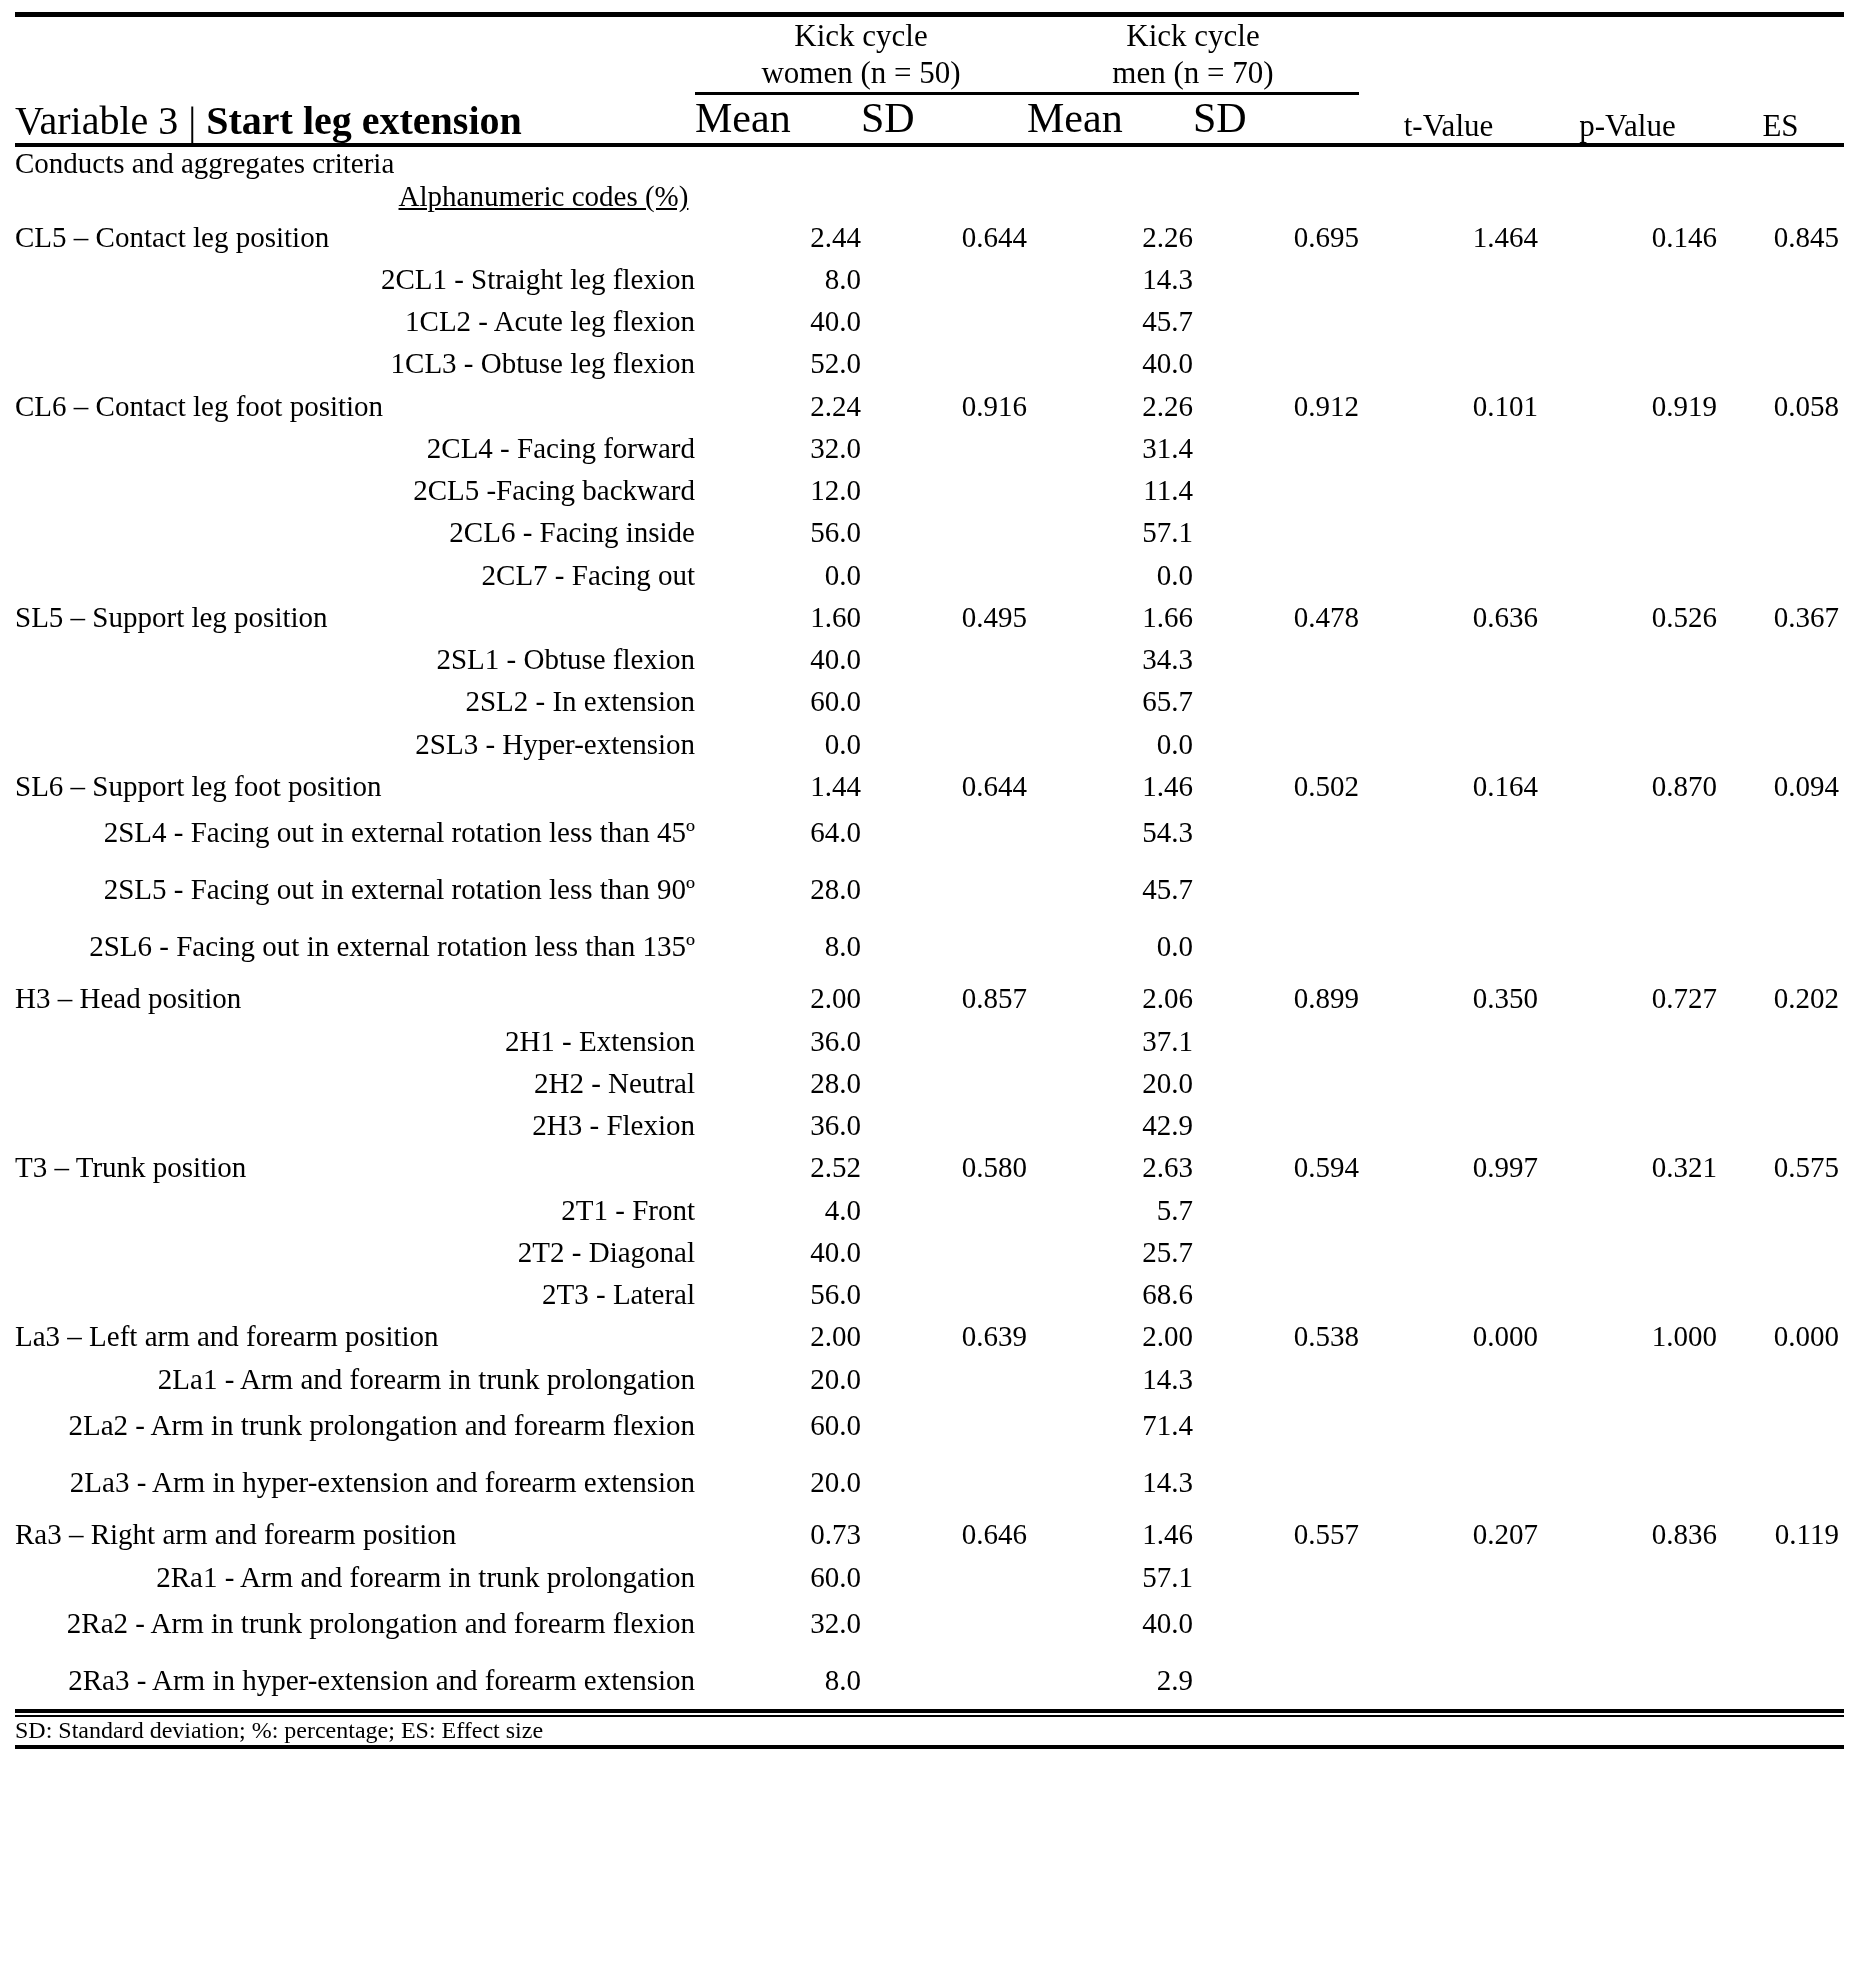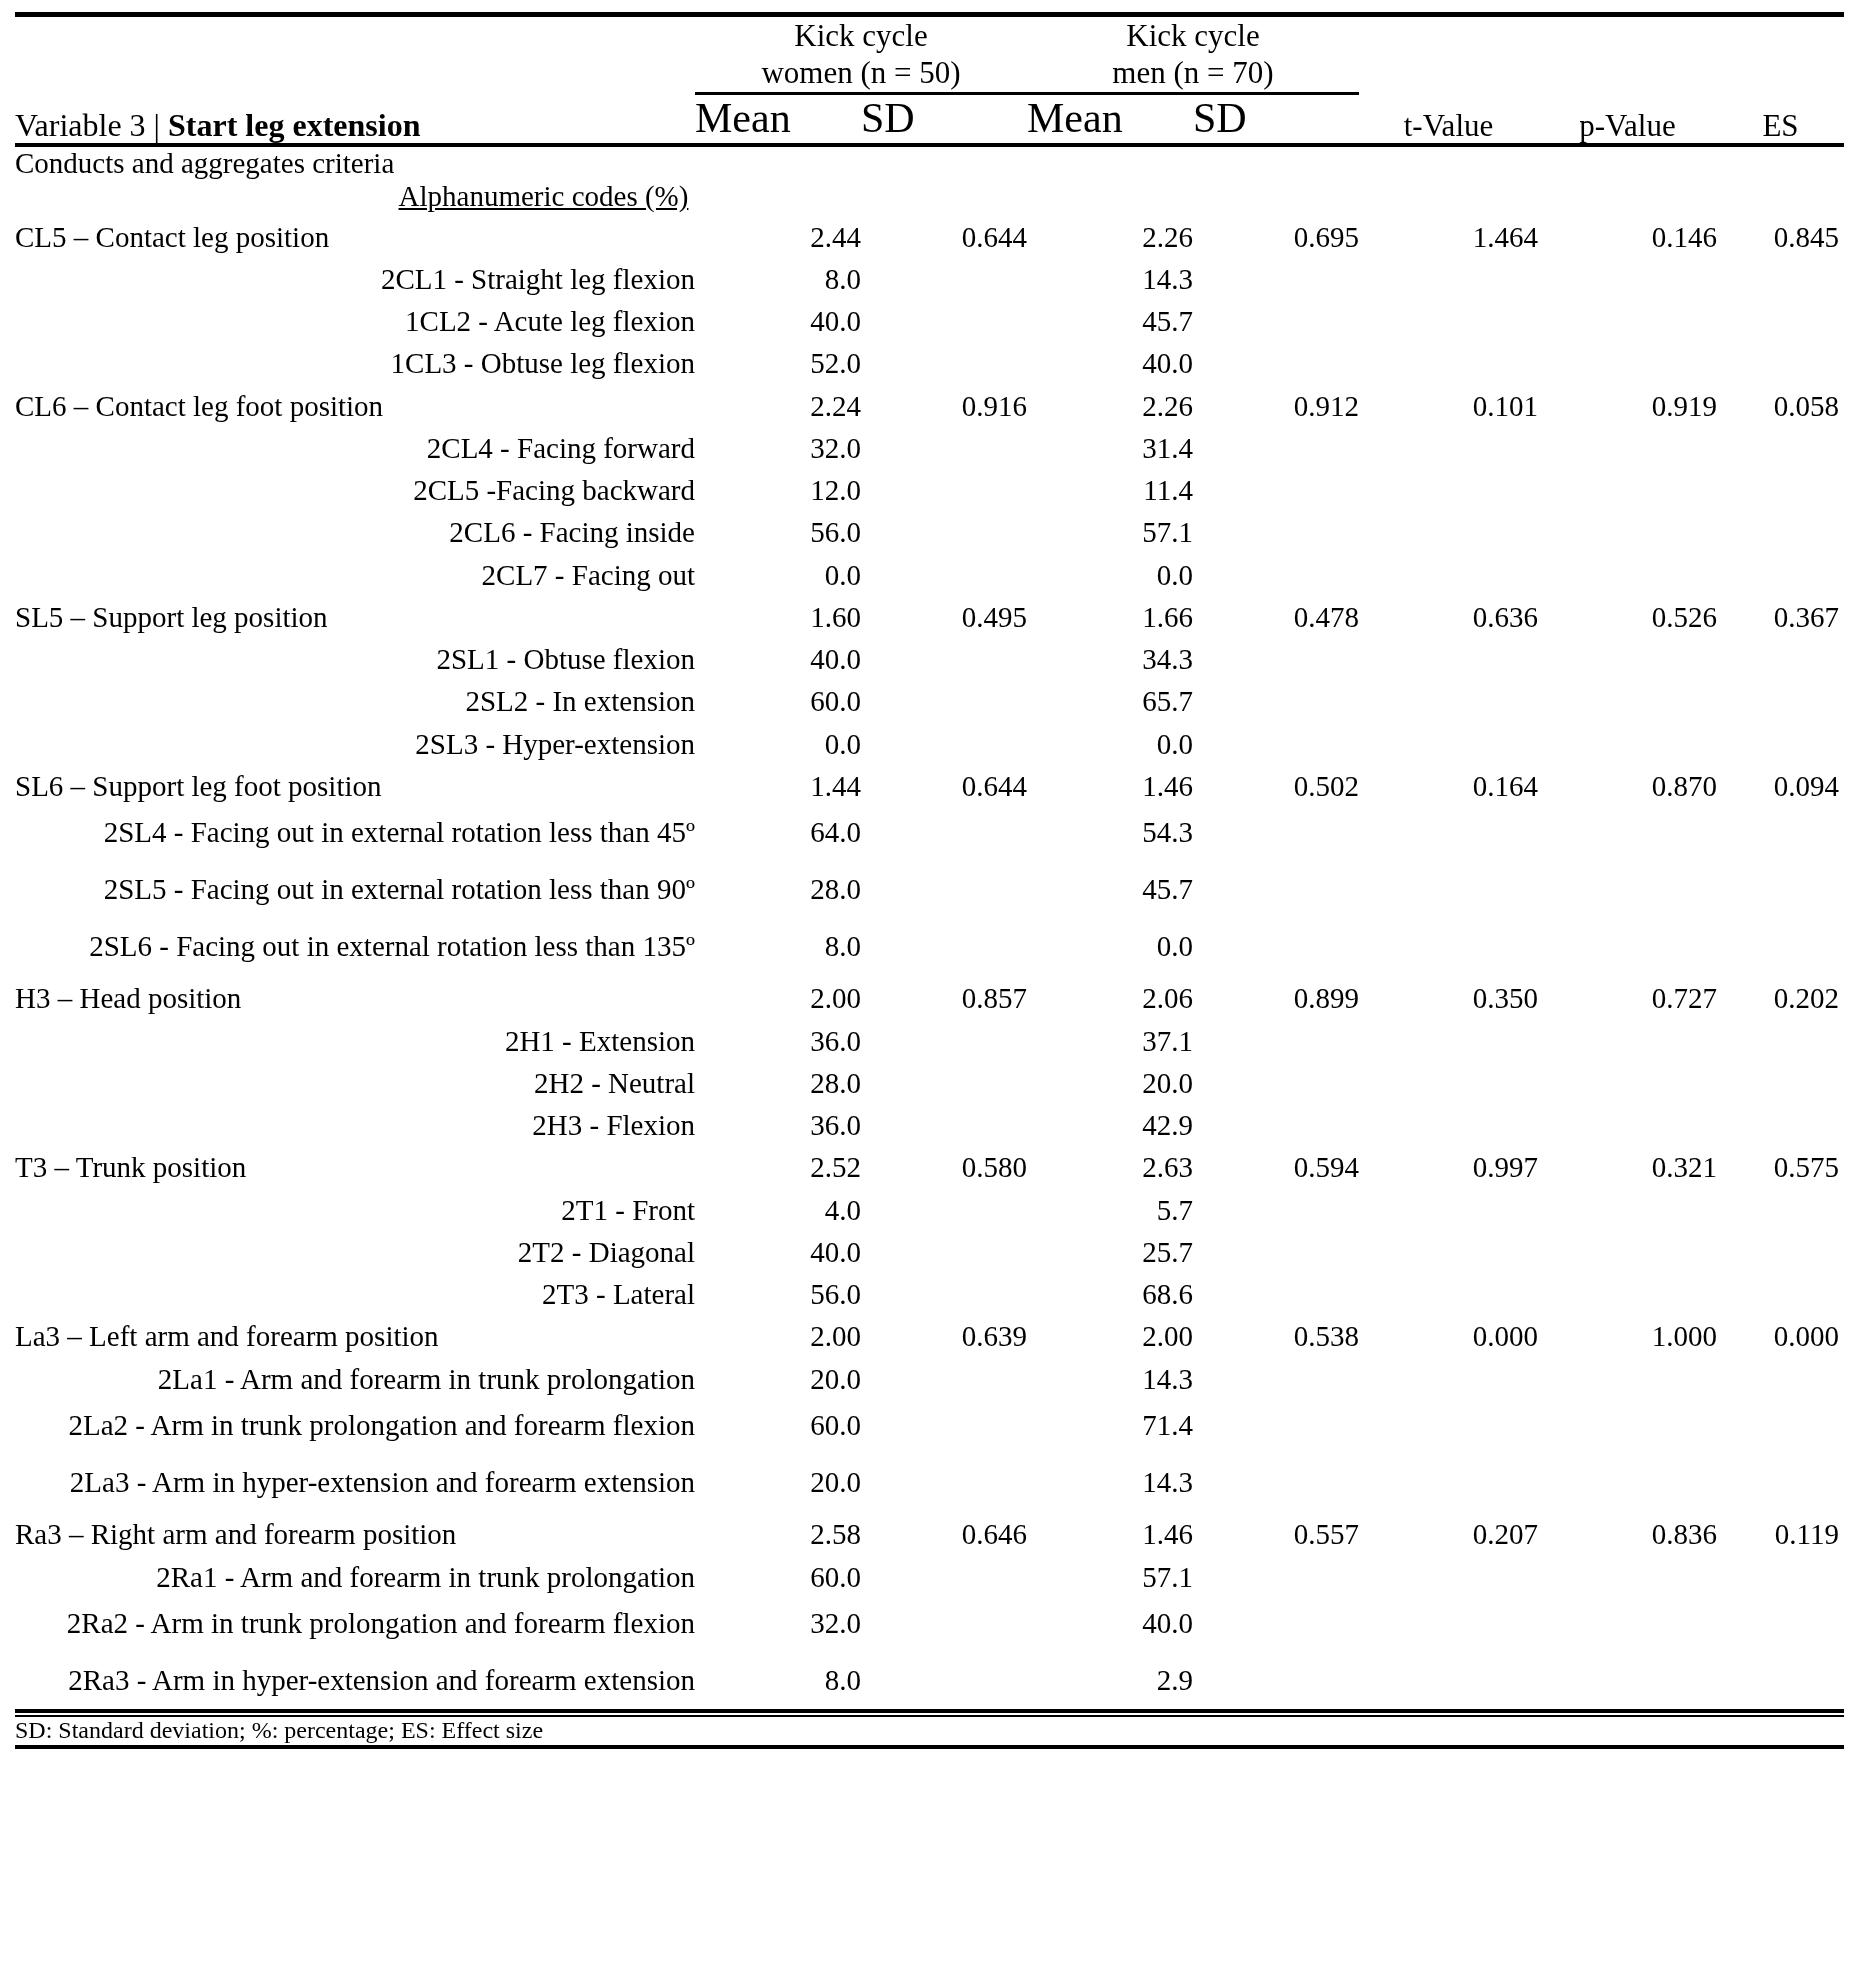--- a/index.html
+++ b/index.html
@@ -45,21 +45,21 @@
   .rule-headbot td  { border-bottom: 4.2px solid #000; height: 0; font-size: 0; line-height: 0; }
   .rule-foot-top td { border-top: 4.2px solid #000; border-bottom: 2.5px solid #000; height: 2.5px; font-size: 0; line-height: 0; }
   .rule-bottom td   { border-top: 4.2px solid #000; height: 0; font-size: 0; line-height: 0; }
 
   .spangroup-underline { border-bottom: 3.3px solid #000; }
 
   
   .hdr-variable {
     vertical-align: bottom;
     padding-bottom: 16.6px;
-    font-size: 32px;
+    font-size: 40px;
     white-space: nowrap;
   }
   .hdr-variable .lbl-bold { font-weight: bold; }
   .hdr-group {
     text-align: center;
     font-size: 31px;
     line-height: 1.22;
     padding-bottom: 5px;
   }
   .hdr-plain {
@@ -443,21 +443,21 @@
           <td class="num">20.0</td>
           <td class="num"></td>
           <td class="num">14.3</td>
           <td class="num"></td>
           <td class="num"></td>
           <td class="num"></td>
           <td class="num es"></td>
         </tr>
         <tr class="datarow">
           <td class="lbl-main">Ra3 – Right arm and forearm position</td>
-          <td class="num">2.58</td>
+          <td class="num">0.73</td>
           <td class="num">0.646</td>
           <td class="num">1.46</td>
           <td class="num">0.557</td>
           <td class="num">0.207</td>
           <td class="num">0.836</td>
           <td class="num es">0.119</td>
         </tr>
         <tr class="datarow">
           <td class="lbl-sub">2Ra1 - Arm and forearm in trunk prolongation</td>
           <td class="num">60.0</td>

